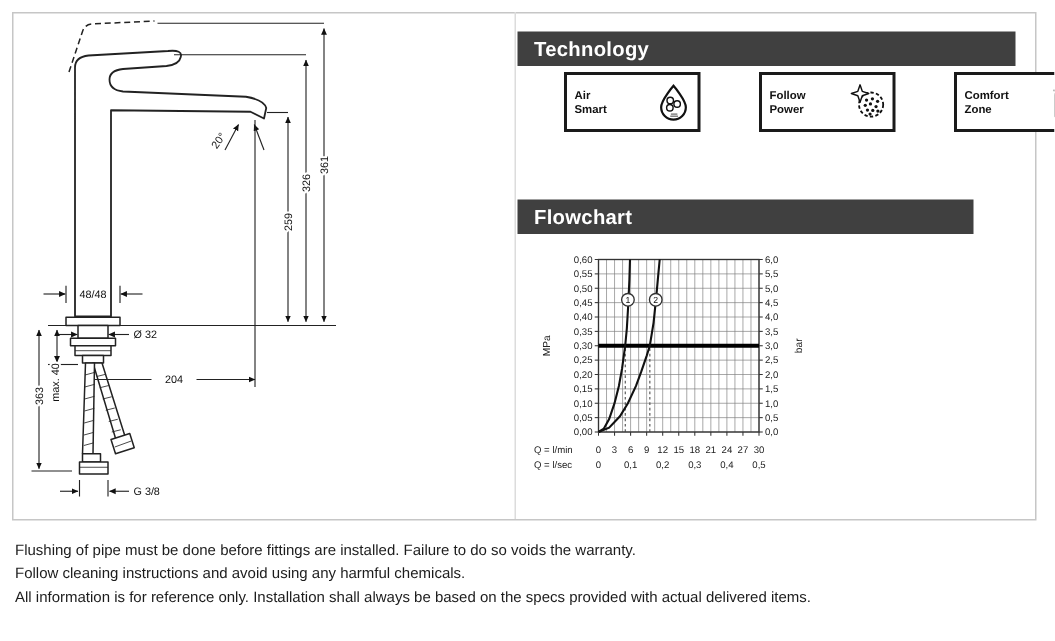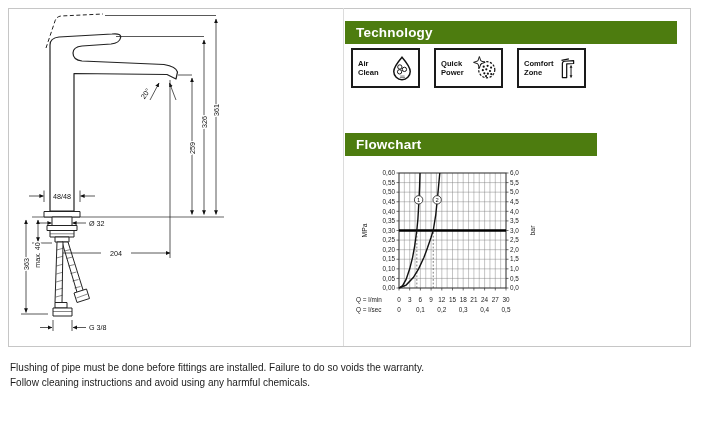--- a/index.html
+++ b/index.html
@@ -1,24 +1,24 @@
 <!DOCTYPE html>
 <html><head>
 <meta charset="utf-8">
 <style>
   html,body{margin:0;padding:0;background:#fff;}
   .page{position:relative;width:703px;height:427px;background:#fff;font-family:"Liberation Sans",sans-serif;overflow:hidden;}
   .frame{position:absolute;left:8px;top:8px;width:681px;height:337px;border:1px solid #c6c6c6;}
   .divider{position:absolute;left:343px;top:8px;width:1px;height:338px;background:#dcdcdc;}
   .drawing-svg{position:absolute;left:0;top:0;width:703px;height:427px;}
-  .gbar{position:absolute;background:#4d7c0f;color:#fff;font-weight:bold;font-size:13.5px;line-height:23px;padding-left:11px;box-sizing:border-box;letter-spacing:.2px;}
+  .gbar{position:absolute;background:#404040;color:#fff;font-weight:bold;font-size:13.5px;line-height:23px;padding-left:11px;box-sizing:border-box;letter-spacing:.2px;}
   #techbar{left:345px;top:21px;width:332px;height:23px;}
-  #flowbar{left:345px;top:133px;width:252px;height:23px;}
+  #flowbar{left:345px;top:133px;width:304px;height:23px;}
   .ticons{position:absolute;left:351px;top:48px;display:flex;gap:14px;}
-  .tbox{box-sizing:border-box;width:69px;height:40px;border:2px solid #1a1a1a;background:#fff;display:flex;align-items:center;justify-content:space-between;padding:2px 3px 2px 5px;}
+  .tbox{box-sizing:border-box;width:91px;height:40px;border:2px solid #1a1a1a;background:#fff;display:flex;align-items:center;justify-content:space-between;padding:2px 3px 2px 5px;margin-left:25px;}
   .tlabel{font-size:7.6px;font-weight:bold;line-height:1.25;color:#111;}
   .ticon{width:26px;height:26px;flex:none;}
   .chart-wrap{position:absolute;left:350px;top:165px;width:235px;height:155px;}
   .footer{position:absolute;left:10px;top:360px;width:690px;font-size:10px;line-height:15.4px;color:#1c1c1c;}
   .footer b{font-weight:bold;}
   
   .oln{fill:#fff;stroke:#222;stroke-width:1.2;stroke-linejoin:round;}
   .part{fill:#fff;stroke:#222;stroke-width:1;stroke-linejoin:round;}
   .thin{stroke:#222;stroke-width:0.7;fill:none;}
   .hatch{stroke:#222;stroke-width:0.55;fill:none;}
@@ -134,33 +134,33 @@
   </svg>
 
   <div class="gbar" id="techbar">
     <span>Technology</span>
   </div>
 
   <div class="ticons">
     <div class="tbox">
       <div class="tlabel">
         <span>Air</span><br>
-        <span>Clean</span>
+        <span>Smart</span>
       </div>
       <svg class="ticon" viewBox="0 0 30 30">
         <path d="M15,2.5 C15,2.5 24.5,13.5 24.5,19 a9.5,9.5 0 1 1 -19,0 C5.5,13.5 15,2.5 15,2.5 Z" fill="#fff" stroke="#111" stroke-width="1.7"></path>
         <circle cx="12.5" cy="13.8" r="2.5" fill="none" stroke="#111" stroke-width="1.1"></circle>
         <circle cx="17.8" cy="16.6" r="2.5" fill="none" stroke="#111" stroke-width="1.1"></circle>
         <circle cx="12.2" cy="19.4" r="2.5" fill="none" stroke="#111" stroke-width="1.1"></circle>
         <path d="M13,24.3 h5 M12.5,25.9 h6" stroke="#111" stroke-width="0.6" fill="none"></path>
       </svg>
     </div>
     <div class="tbox">
       <div class="tlabel">
-        <span>Quick</span><br>
+        <span>Follow</span><br>
         <span>Power</span>
       </div>
       <svg class="ticon" viewBox="0 0 30 30">
         <circle cx="17" cy="17" r="9.3" fill="#fff" stroke="#111" stroke-width="1.4" stroke-dasharray="2.6,1.7"></circle>
         <g fill="#111">
           <circle cx="13.5" cy="13.5" r="1.25"></circle>
             <circle cx="18" cy="12.5" r="1.25"></circle>
           <circle cx="22" cy="14.5" r="1.25"></circle>
             <circle cx="12.5" cy="17.5" r="1.25"></circle>
           <circle cx="16.5" cy="16.5" r="1.25"></circle>
@@ -321,14 +321,15 @@
         <text x="91.80000000000001" y="147" text-anchor="middle" class="tick">0,2</text>
         <text x="113.2" y="147" text-anchor="middle" class="tick">0,3</text>
         <text x="134.60000000000002" y="147" text-anchor="middle" class="tick">0,4</text>
         <text x="156" y="147" text-anchor="middle" class="tick">0,5</text>
       </svg>
   </div>
 
   <div class="footer">
     <div>Flushing of pipe must be done before fittings are installed. Failure to do so voids the warranty.</div>
     <div>Follow cleaning instructions and avoid using any harmful chemicals.</div>
+    <div>All information is for reference only. Installation shall always be based on the specs provided with actual delivered items.</div>
   </div>
 </div>
 
 </body></html>

